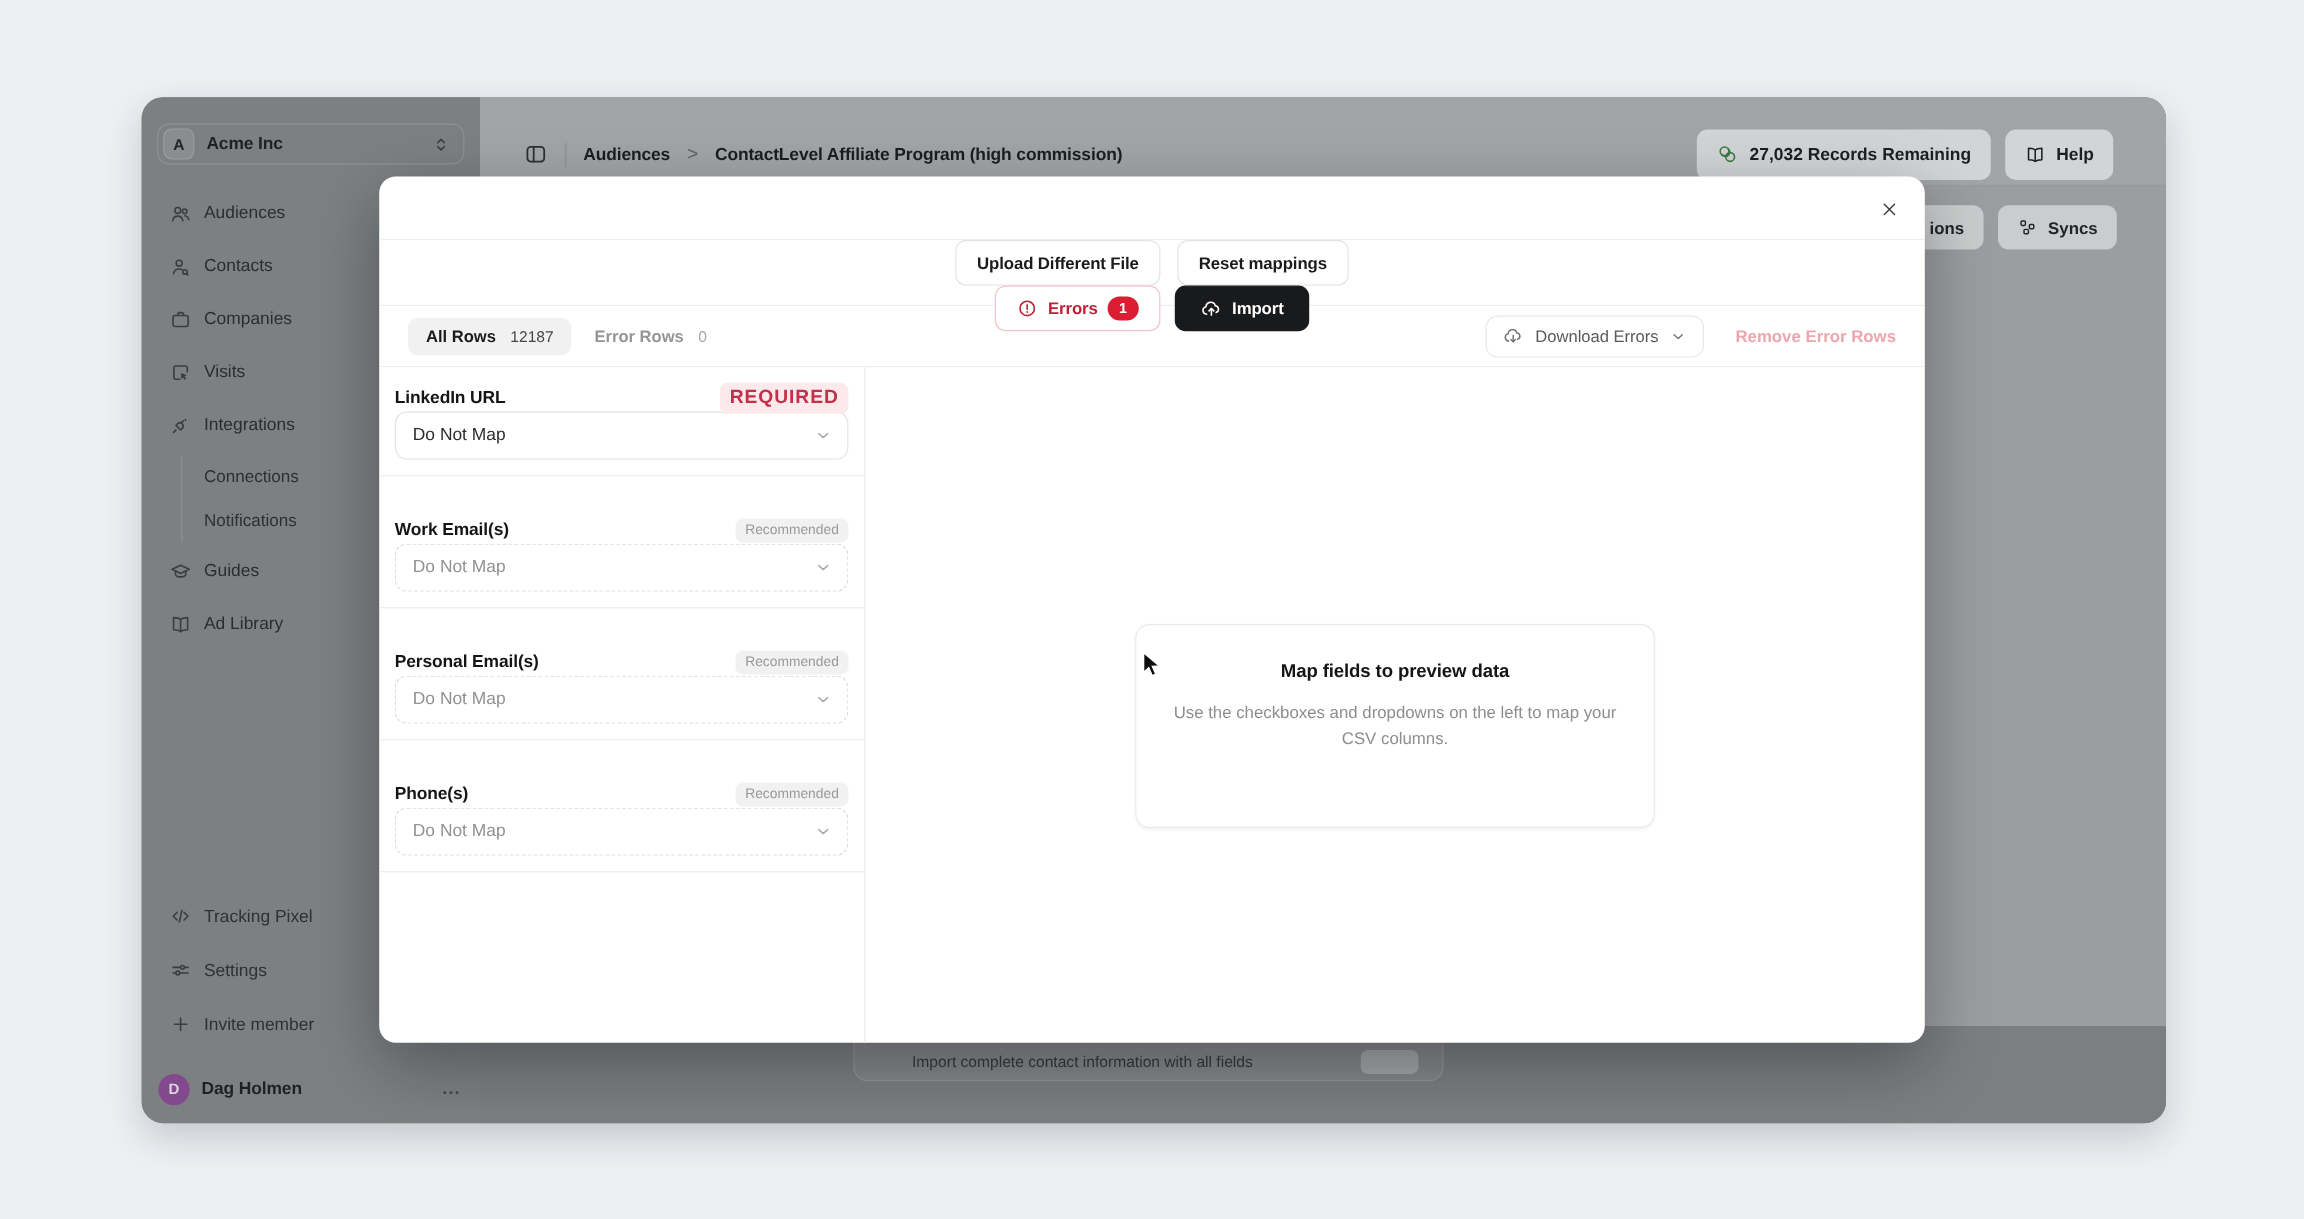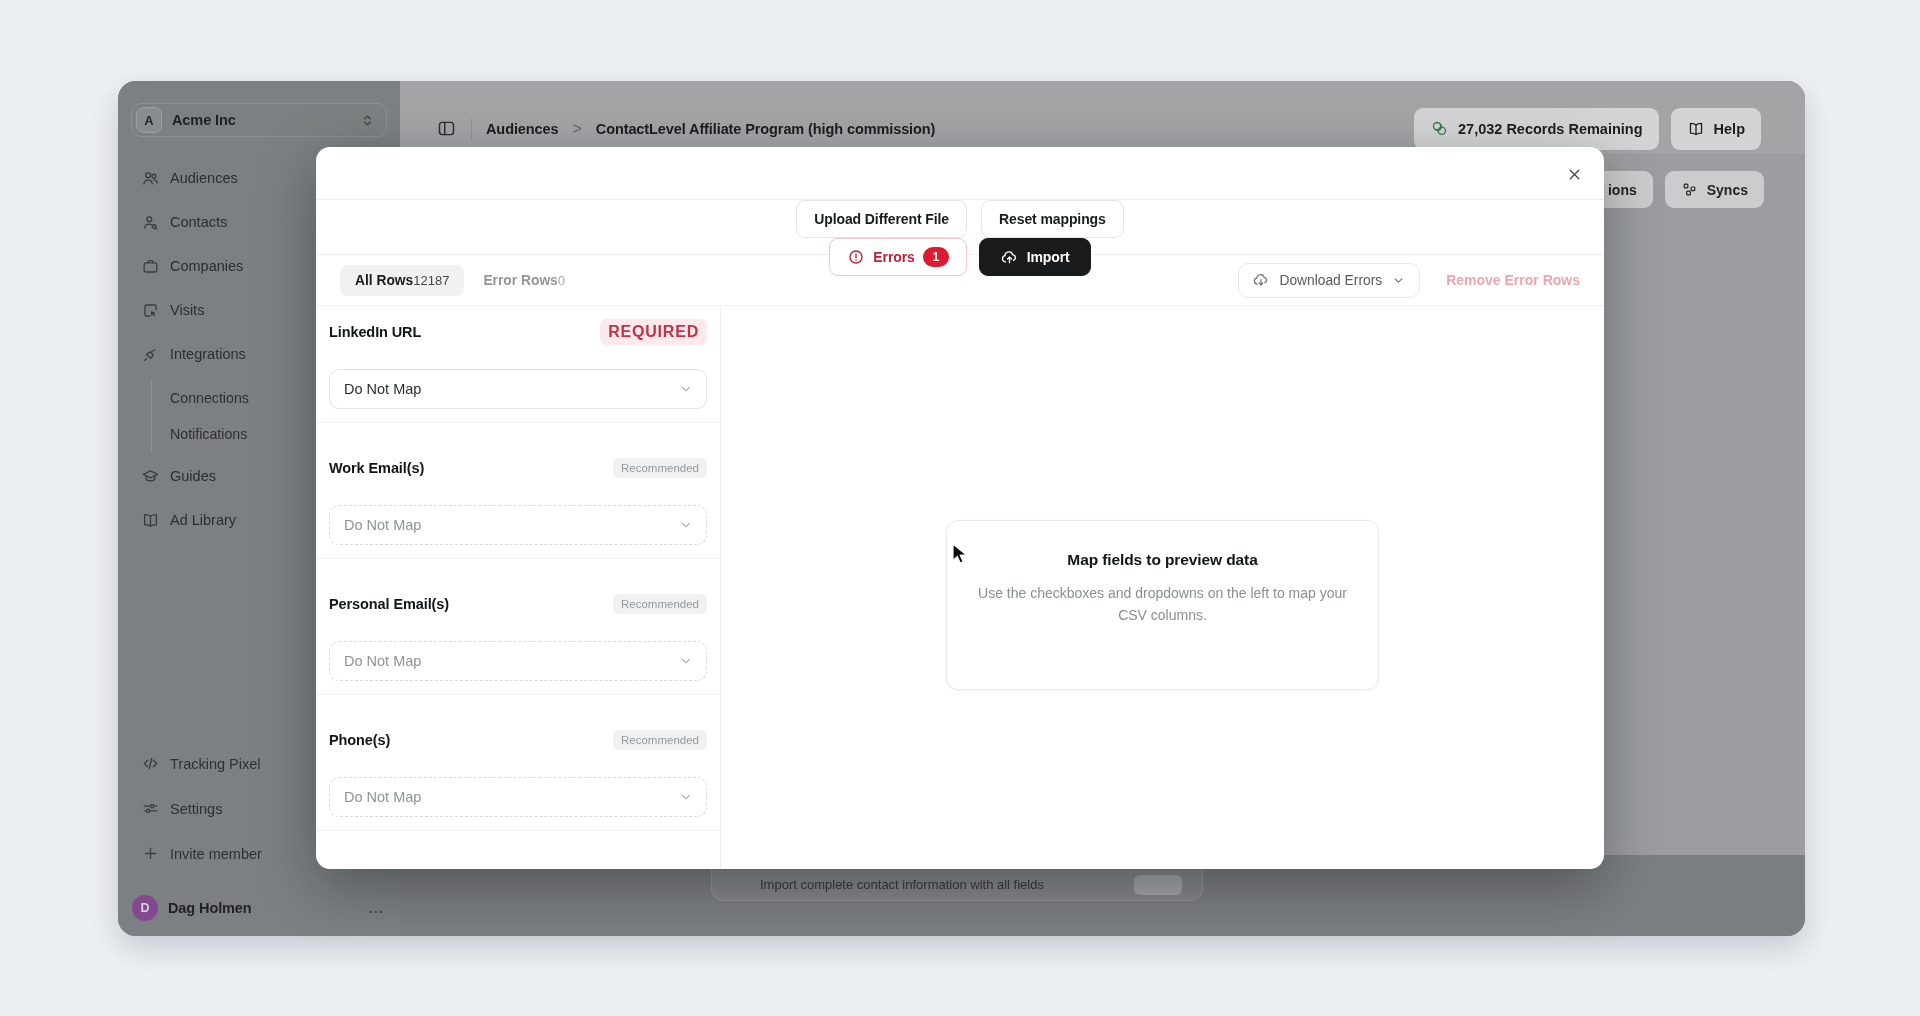--- a/index.html
+++ b/index.html
@@ -74,42 +74,42 @@
   .tright { display:flex; gap:12px; }
   .btn.errors { border-color:#f2c3c9; color:#c01f37; }
   .btn.errors .ico { color:#c01f37; }
   .err-badge { min-width:26px; height:20px; border-radius:999px; background:#dc1c33; color:#fff;
                font-size:12px; font-weight:700; display:flex; align-items:center; justify-content:center; padding:0 8px; }
   .btn.import { background:#191a1c; border-color:#191a1c; color:#fff; padding:0 20px; }
   .btn.import .ico { color:#fff; }
 
   .tabsrow { height:51px; border-bottom:1px solid #ededef; display:flex; align-items:center; padding:0 24px; }
   .tabs-left { display:flex; align-items:center; gap:4px; flex:1; }
-  .tab { height:31px; border-radius:8px; display:flex; align-items:center; padding:0 15px;
+  .tab { height:31px; border-radius:8px; display:flex; align-items:center; gap:12px; padding:0 15px;
          font-size:13.8px; font-weight:600; color:#939597; cursor:pointer; }
   .tab .count { font-size:13px; font-weight:500; color:#a5a7a9; }
   .tab.active { background:#f1f1f2; color:#1a1b1d; }
   .tab.active .count { color:#45474a; }
   .tabs-right { display:flex; align-items:center; gap:26px; }
   .dl-btn { height:35px; border:1px solid #e7e8ea; background:#fff; border-radius:10px; padding:0 13px;
             font-family:inherit; font-size:13.8px; font-weight:500; color:#57595b; display:flex;
             align-items:center; gap:9px; cursor:pointer; }
   .dl-btn .ico { color:#6e7072; }
   .remove-link { font-size:14px; font-weight:600; color:#eba6ae; cursor:pointer; }
 
   .modal-body { flex:1; display:flex; min-height:0; }
   .fields-col { width:405px; border-right:1px solid #ededef; }
   .field-group { padding:35px 13px 13px 13px; border-bottom:1px solid #ededef; }
   .fields-col > div.field-group:first-of-type { padding-top:16px; }
   .field-head { display:flex; align-items:center; justify-content:space-between; height:20px; }
   .field-label { font-size:14.5px; font-weight:700; color:#141517; letter-spacing:-.1px; }
   .badge { border-radius:6px; padding:4px 8px; font-weight:700; }
   .badge.required { background:#fbe9ec; color:#c2304a; font-size:16px; letter-spacing:.05em; }
   .badge.recommended { background:#f1f1f2; color:#97999b; font-size:11.5px; font-weight:500; }
-  .select { margin-top:27px; height:40px; border:1px solid #e2e3e6; border-radius:10px; background:#fff;
+  .select { margin-top:1px; height:40px; border:1px solid #e2e3e6; border-radius:10px; background:#fff;
             display:flex; align-items:center; justify-content:space-between; padding:0 12px 0 14px;
             font-size:14.5px; color:#2a2c2e; cursor:pointer; }
   .select .ico { color:#a6a8aa; }
   .select.dashed { border-style:dashed; border-color:#d9dadd; color:#8f9193; }
 
   .preview { flex:1; display:flex; align-items:flex-start; justify-content:center; }
   .preview-card { margin-top:214px; width:433px; height:170px; border:1px solid #e9eaec; border-radius:12px;
                   background:#fff; box-shadow:0 1px 3px rgba(16,20,26,.05); text-align:center; padding-top:30px; }
   .pv-title { font-size:15.5px; font-weight:700; color:#141517; letter-spacing:-.1px; }
   .pv-desc { margin:14px auto 12px auto; width:380px; font-size:14px; color:#8b8d90; line-height:1.55; }

